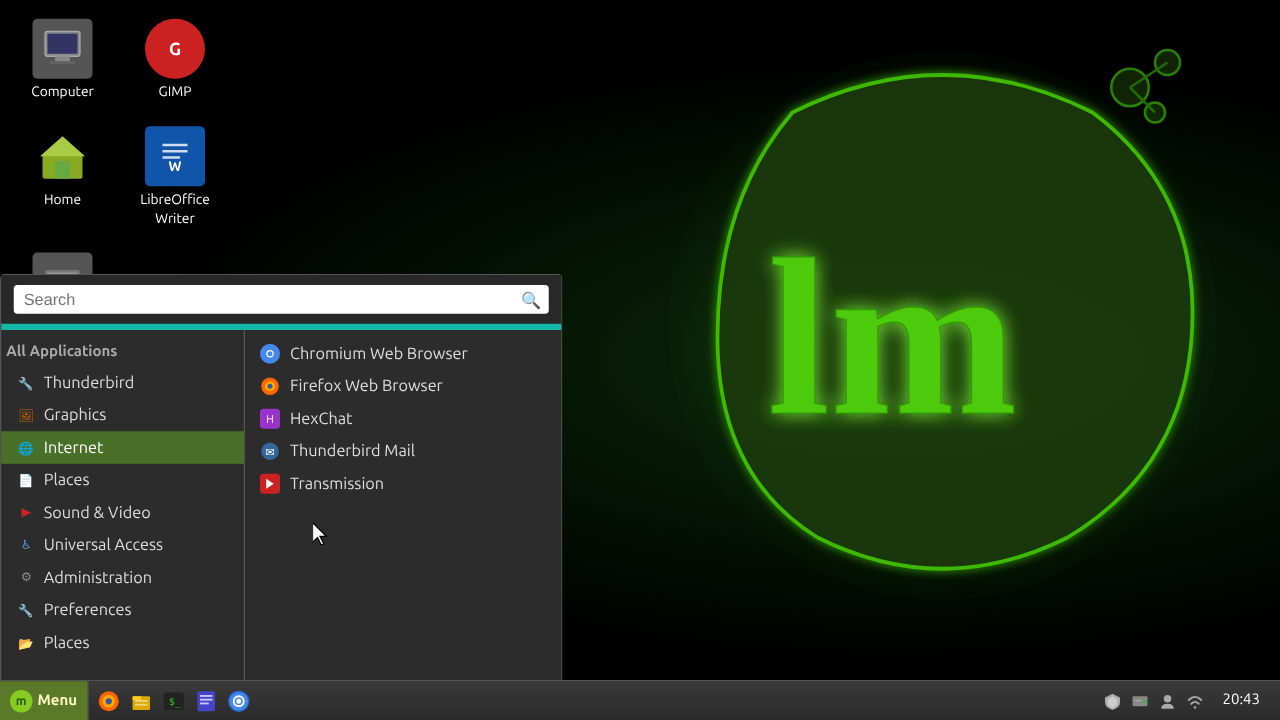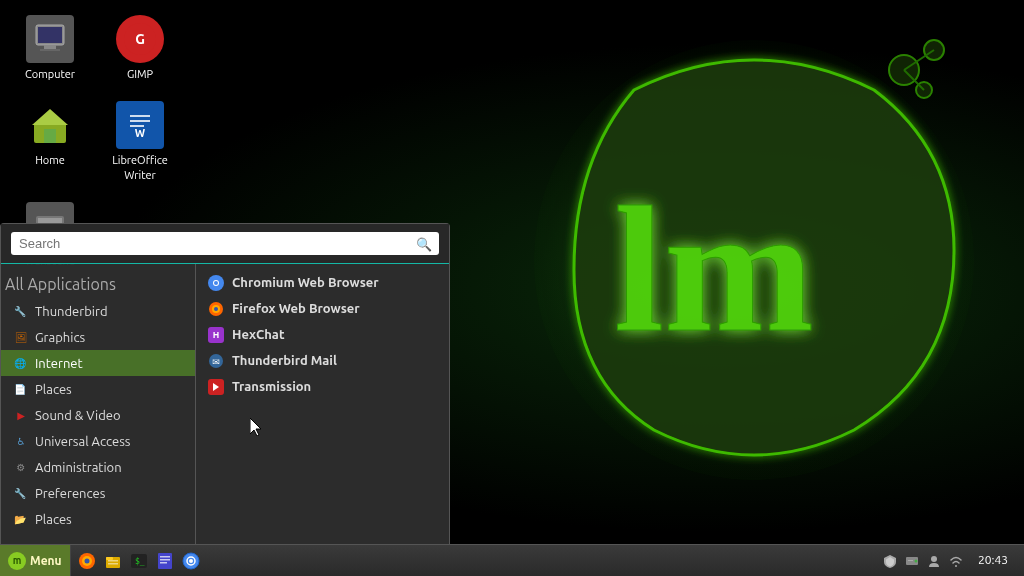--- a/index.html
+++ b/index.html
@@ -163,21 +163,21 @@
       border: 1px solid #555;
       border-bottom: none;
       border-radius: 4px 4px 0 0;
       display: flex;
       flex-direction: column;
     }
 
     .menu-search-bar {
       padding: 8px 10px;
       background: rgba(40,40,40,0.98);
-      border-bottom: 1px solid #14b8a6;
+      border-bottom: 5px solid #14b8a6;
     }
 
     .menu-search-input {
       width: 100%;
       background: white;
       border: none;
       border-radius: 3px;
       padding: 4px 24px 4px 8px;
       font-size: 13px;
       outline: none;
@@ -233,37 +233,36 @@
       width: 16px;
       height: 16px;
       border-radius: 3px;
       display: flex;
       align-items: center;
       justify-content: center;
       font-size: 10px;
       flex-shrink: 0;
     }
 
-    .cat-all { font-weight: normal; color: #aaa; font-size: 16px; padding-left: 4px; }
+    .cat-all { font-weight: bold; color: #aaa; font-size: 12px; padding-left: 4px; }
 
     
     .menu-apps {
       flex: 1;
       padding: 6px 0;
     }
 
     .menu-app-item {
       padding: 5px 12px;
       cursor: pointer;
       display: flex;
-      align-items: flex-start;
+      align-items: center;
       gap: 8px;
       color: #dddddd;
       font-size: 13px;
-      font-weight: bold;
     }
 
     .app-icon {
       width: 16px;
       height: 16px;
       border-radius: 3px;
       display: flex;
       align-items: center;
       justify-content: center;
       font-size: 10px;

